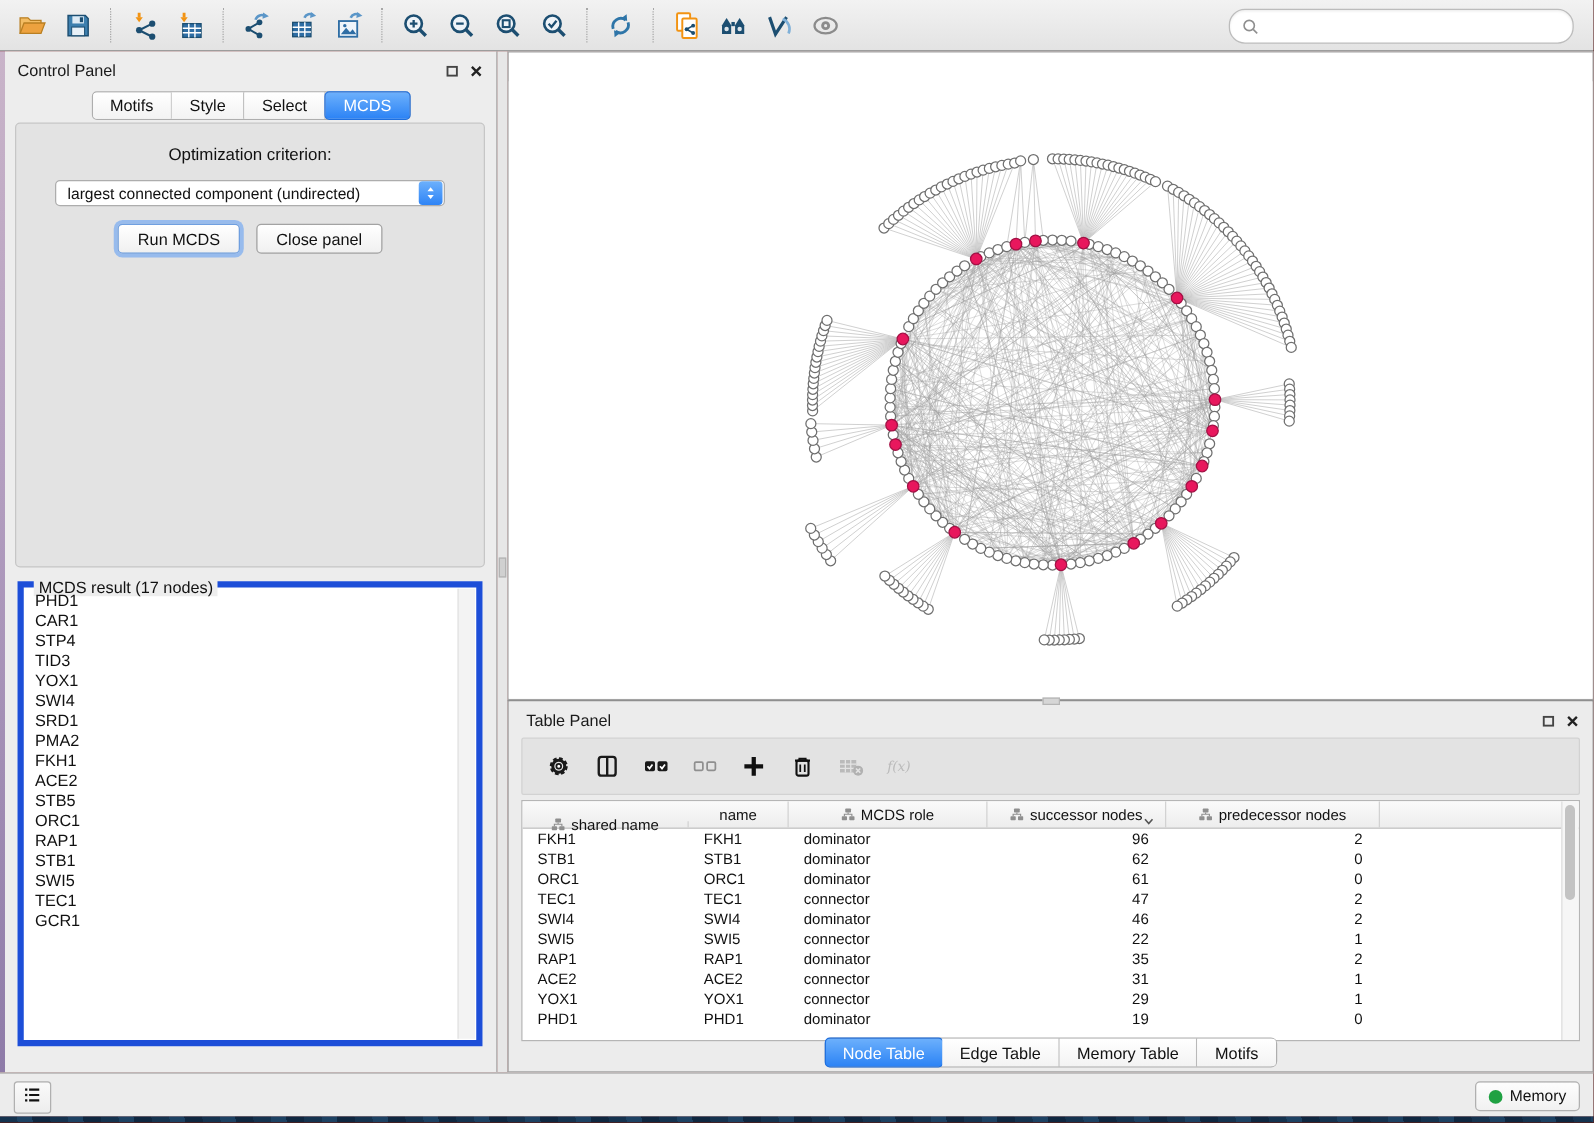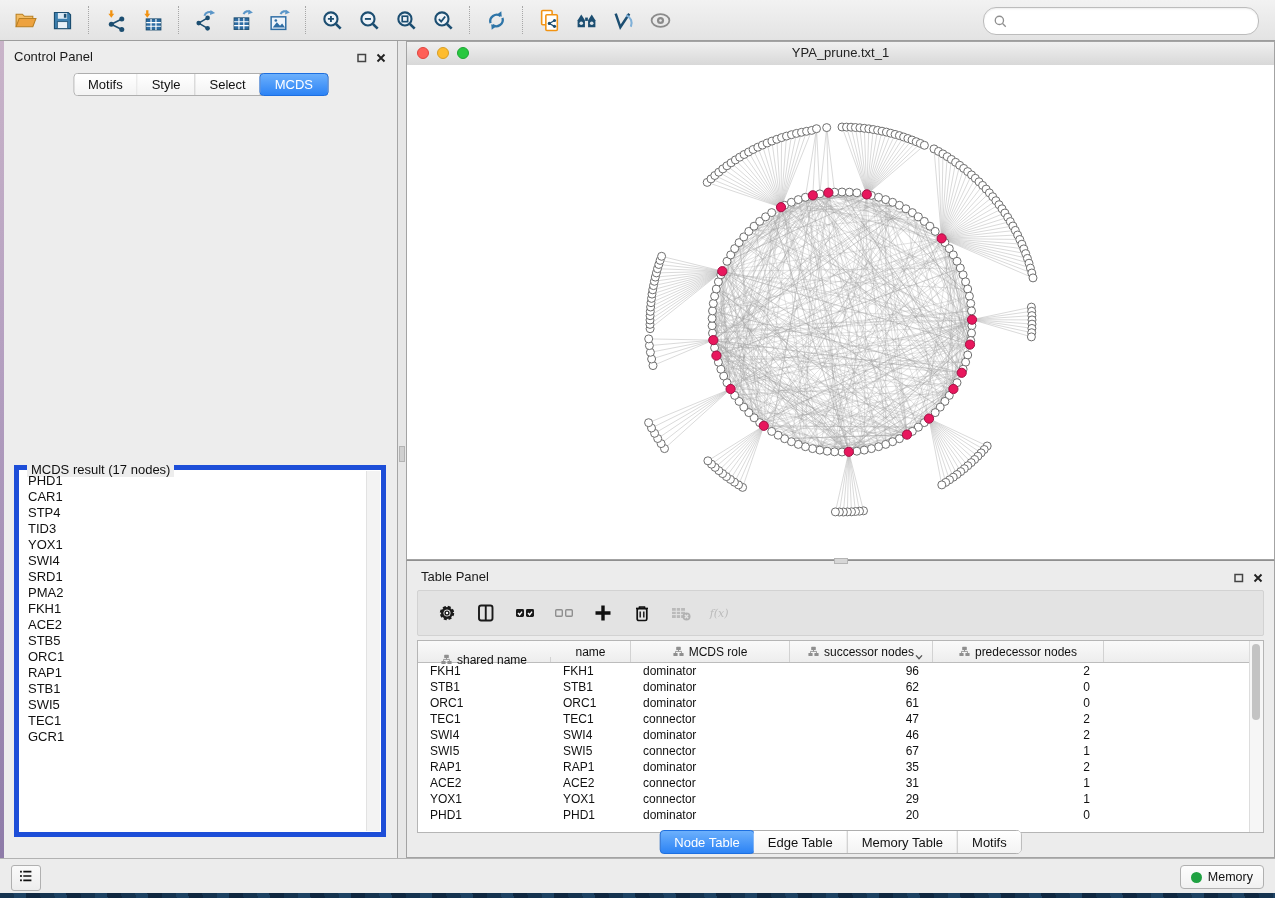--- a/index.html
+++ b/index.html
@@ -325,20 +325,36 @@
         <span class="icon-close"><svg viewBox="0 0 12 12">
               <path d="M2.5 2.5l7 7M9.5 2.5l-7 7" stroke="#222" stroke-width="1.9"></path>
             </svg></span>
       </div>
       <div id="cp-tabs">
           <div class="seg-tab">Motifs</div>
           <div class="seg-tab">Style</div>
           <div class="seg-tab">Select</div>
           <div class="seg-tab active">MCDS</div>
         </div>
+      <div class="cp-box">
+        <div class="opt-label">Optimization criterion:</div>
+        <div class="select">
+          <span class="sel-text">largest connected component (undirected)</span>
+          <span class="stepper">
+              <svg viewBox="0 0 14 18">
+                <path d="M7 3L10.2 7H3.8z" fill="#fff"></path>
+                <path d="M7 15L3.8 11h6.4z" fill="#fff"></path>
+              </svg>
+            </span>
+        </div>
+        <div class="btn-row">
+          <div class="pbtn focus-ring">Run MCDS</div>
+          <div class="pbtn">Close panel</div>
+        </div>
+      </div>
       <div class="groupbox">
         <span class="legend">MCDS result (17 nodes)</span>
         <div id="mcds-list">
             <div class="mcds-item">PHD1</div>
             <div class="mcds-item">CAR1</div>
             <div class="mcds-item">STP4</div>
             <div class="mcds-item">TID3</div>
             <div class="mcds-item">YOX1</div>
             <div class="mcds-item">SWI4</div>
             <div class="mcds-item">SRD1</div>
@@ -355,28 +371,20 @@
           </div>
         <div class="vtrack"></div>
       </div>
     </div>
 
     <div id="v-splitter">
         <div class="grip"></div>
       </div>
 
     <div id="net-window">
-      <div id="net-titlebar">
-        <div class="traffic">
-          <span class="tl-red"></span>
-          <span class="tl-yellow"></span>
-          <span class="tl-green"></span>
-        </div>
-        <div id="net-title">YPA_prune.txt_1</div>
-      </div>
       <div id="net-canvas">
         <svg id="net-svg" viewBox="0 0 867 494" preserveAspectRatio="xMidYMid meet">
             <path d="M412.8 128.9L313.9 304.2M420.2 386.2L511.4 362.2M464.4 383.6L564.5 245.9M398.4 381.7L306.3 275.1M564.9 260.7L542.3 183.6M305.5 245.9L420.2 386.2M556.1 209.8L533.2 342.1M560.7 290.0L412.8 385.1M560.7 290.0L412.8 128.9M565.0 254.7L341.8 166.4M542.3 183.6L560.7 290.0M398.4 381.7L305.1 253.3M492.4 140.3L364.7 147.6M320.0 317.7L405.8 130.3M347.1 352.8L374.0 142.2M320.0 196.3L464.4 130.4M550.0 196.3L537.9 336.4M500.0 369.6L449.8 127.8M498.9 143.8L305.5 245.9M464.4 383.6L391.3 134.6M364.7 147.6L554.7 307.8M553.3 203.0L341.8 347.6M546.4 324.0L464.4 130.4M316.7 311.0L374.0 142.2M398.4 381.7L315.3 206.2M327.7 330.4L374.0 142.2M517.3 156.4L412.8 385.1M332.1 336.4L352.7 156.4M398.4 132.3L323.7 189.9M364.7 366.4L405.8 130.3M405.8 130.3L398.4 381.7M315.3 206.2L435.0 127.0M427.6 386.8L550.0 317.7M307.6 282.8L398.4 381.7M305.1 253.3L412.8 128.9M391.3 379.4L315.3 206.2M492.4 373.7L336.8 342.1M305.5 268.1L398.4 381.7M384.4 137.3L320.0 196.3M341.8 347.6L442.4 127.2M309.4 290.6L427.6 127.2M563.7 275.5L421.4 127.7M332.1 336.4L311.4 216.8M347.1 352.8L320.0 196.3M534.6 173.4L427.6 127.2M542.3 183.6L517.3 357.6M560.7 224.0L313.9 209.8M332.1 177.6L306.3 275.1M327.7 330.4L421.4 127.7M352.7 357.6L305.5 268.1M398.4 132.3L449.8 386.2M563.7 238.5L371.1 370.2M553.3 203.0L391.3 379.4M546.3 189.9L435.0 127.0M550.0 196.3L449.8 127.8M511.4 151.8L341.8 166.4M550.0 196.3L511.4 362.2M441.8 386.8L306.3 275.1M309.3 224.0L309.4 290.6M311.4 216.8L412.8 385.1M309.3 224.0L505.3 366.4M391.3 379.4L560.7 290.0M420.2 386.2L306.3 238.5M492.4 140.3L565.0 254.7M306.3 238.5L492.4 373.7M537.9 336.4L374.0 142.2M565.0 254.7L537.9 336.4M457.2 385.1L320.0 196.3M511.4 362.2L412.8 128.9M398.4 381.7L492.4 373.7M546.4 324.0L405.6 383.6M560.7 290.0L347.1 161.2M384.4 376.7L421.4 127.7M323.7 189.9L441.8 386.8M485.6 376.7L313.9 304.2M377.6 140.3L398.4 381.7M327.7 330.4L542.3 183.6M313.9 304.2L522.0 353.6M352.7 357.6L332.1 177.6M522.0 353.6L560.7 290.0M498.9 143.8L316.7 311.0M306.3 275.1L405.8 130.3M485.6 137.3L307.6 282.8M374.0 142.2L307.6 231.2M320.0 196.3L398.4 132.3M562.4 231.2L412.8 128.9M563.0 279.6L405.6 383.6M517.3 357.6L309.4 290.6M305.1 253.3L347.1 352.8M307.6 282.8L347.1 352.8M364.7 366.4L564.5 268.1M320.0 196.3L449.8 386.2M534.6 173.4L307.6 282.8M464.4 383.6L391.3 379.4M398.4 381.7L347.1 161.2M391.3 134.6L537.9 177.6M511.4 151.8L563.0 279.6M420.2 386.2L517.3 357.6M412.8 385.1L358.6 151.8M563.7 275.5L441.8 386.8M374.0 142.2L320.0 317.7M309.3 224.0L550.0 317.7M323.7 189.9L435.0 127.0M546.3 189.9L305.1 260.7M364.7 147.6L564.5 268.1M371.1 370.2L564.9 260.7M478.7 134.6L478.7 379.4M412.8 128.9L498.9 143.8M498.9 143.8L528.2 347.6M307.6 231.2L313.9 304.2M564.5 268.1L441.8 386.8M511.4 151.8L449.8 386.2M485.6 376.7L405.6 383.6M546.3 189.9L305.5 245.9M558.6 297.2L313.9 304.2M320.0 196.3L464.4 130.4M553.3 203.0L309.4 290.6M352.7 156.4L563.0 279.6M323.7 189.9L336.8 342.1M554.7 307.8L505.3 147.6M511.4 151.8L421.4 127.7M313.9 304.2L564.9 260.7M427.6 386.8L485.6 137.3M427.6 386.8L500.0 369.6M306.3 238.5L542.3 183.6M305.5 268.1L546.3 189.9M341.8 166.4L459.8 129.4M459.8 129.4L384.4 137.3M374.0 142.2L449.8 386.2M377.6 373.7L311.4 297.2M546.3 189.9L427.6 386.8M492.4 140.3L364.7 366.4M307.6 282.8L323.7 189.9M485.6 137.3L384.4 376.7M533.2 342.1L478.7 134.6M374.0 142.2L563.7 275.5M542.3 183.6L563.0 279.6M542.3 330.4L309.3 224.0M336.8 171.9L336.8 342.1M558.6 297.2L511.4 362.2M327.7 330.4L550.0 317.7M564.5 245.9L441.8 386.8M364.7 366.4L320.0 317.7M500.0 369.6L309.4 290.6M564.5 245.9L305.5 268.1M420.2 386.2L485.6 376.7M517.3 357.6L313.9 209.8M522.9 161.2L398.4 381.7M405.6 383.6L327.7 330.4M347.1 352.8L492.4 140.3" stroke="#a0a0a0" stroke-width="0.65" opacity="0.45" fill="none"></path>
             <path d="M459.8 129.4L384.4 137.3M459.8 129.4L309.4 290.6M459.8 129.4L427.6 386.8M459.8 129.4L313.9 304.2M459.8 129.4L556.1 304.2M459.8 129.4L412.8 128.9M459.8 129.4L478.7 134.6M459.8 129.4L305.1 253.3M459.8 129.4L478.7 379.4M459.8 129.4L562.4 231.2M459.8 129.4L441.8 386.8M459.8 129.4L562.4 231.2M459.8 129.4L332.1 177.6M459.8 129.4L427.6 127.2M459.8 129.4L412.8 385.1M459.8 129.4L384.4 137.3M459.8 129.4L546.3 189.9M459.8 129.4L457.2 385.1M534.6 173.4L464.4 130.4M534.6 173.4L311.4 297.2M534.6 173.4L305.1 253.3M534.6 173.4L560.7 224.0M534.6 173.4L435.0 127.0M534.6 173.4L449.8 386.2M534.6 173.4L323.6 324.0M534.6 173.4L556.1 304.2M534.6 173.4L412.8 385.1M534.6 173.4L384.4 137.3M534.6 173.4L560.7 290.0M534.6 173.4L398.4 381.7M534.6 173.4L313.9 304.2M565.0 254.7L511.4 151.8M565.0 254.7L341.8 347.6M565.0 254.7L522.9 161.2M565.0 254.7L398.4 381.7M565.0 254.7L478.7 379.4M565.0 254.7L323.6 324.0M565.0 254.7L315.3 206.2M565.0 254.7L305.5 268.1M565.0 254.7L377.6 373.7M565.0 254.7L306.3 238.5M565.0 254.7L420.2 386.2M565.0 254.7L305.1 260.7M565.0 254.7L352.7 357.6M565.0 254.7L352.7 357.6M565.0 254.7L364.7 366.4M565.0 254.7L320.0 317.7M563.0 279.6L307.6 282.8M563.0 279.6L341.8 166.4M563.0 279.6L332.1 177.6M563.0 279.6L320.0 317.7M563.0 279.6L347.1 352.8M563.0 279.6L537.9 177.6M563.0 279.6L564.9 260.7M563.0 279.6L427.6 127.2M563.0 279.6L558.6 216.8M563.0 279.6L358.6 151.8M563.0 279.6L464.4 130.4M563.0 279.6L305.1 260.7M563.0 279.6L420.2 386.2M563.0 279.6L315.3 206.2M563.0 279.6L564.5 268.1M563.0 279.6L553.3 203.0M563.0 279.6L554.7 307.8M563.0 279.6L311.4 297.2M563.0 279.6L332.1 336.4M563.0 279.6L550.0 317.7M563.0 279.6L511.4 151.8M563.0 279.6L556.1 304.2M563.0 279.6L384.4 137.3M563.0 279.6L505.3 147.6M563.0 279.6L537.9 177.6M554.7 307.8L306.3 275.1M554.7 307.8L435.0 127.0M554.7 307.8L309.4 290.6M554.7 307.8L435.0 127.0M554.7 307.8L412.8 128.9M554.7 307.8L435.0 387.0M554.7 307.8L405.8 130.3M554.7 307.8L356.8 360.8M554.7 307.8L522.0 353.6M554.7 307.8L305.5 245.9M554.7 307.8L563.7 275.5M554.7 307.8L533.2 342.1M554.7 307.8L327.7 330.4M554.7 307.8L305.5 245.9M554.7 307.8L405.6 383.6M546.4 324.0L528.2 347.6M546.4 324.0L352.7 357.6M546.4 324.0L565.0 254.7M546.4 324.0L478.7 134.6M546.4 324.0L517.3 357.6M546.4 324.0L562.4 231.2M546.4 324.0L305.1 253.3M546.4 324.0L542.3 183.6M546.4 324.0L554.7 307.8M546.4 324.0L505.3 147.6M546.4 324.0L550.0 317.7M546.4 324.0L377.6 140.3M546.4 324.0L347.1 161.2M546.4 324.0L371.1 370.2M546.4 324.0L306.3 275.1M546.4 324.0L332.1 177.6M546.4 324.0L442.4 127.2M546.4 324.0L556.1 209.8M546.4 324.0L558.6 216.8M546.4 324.0L505.3 366.4M546.4 324.0L471.6 381.7M546.4 324.0L537.9 177.6M546.4 324.0L471.6 381.7M546.4 324.0L533.2 342.1M522.0 353.6L435.0 127.0M522.0 353.6L341.8 347.6M522.0 353.6L500.0 369.6M522.0 353.6L558.6 297.2M522.0 353.6L464.4 130.4M522.0 353.6L485.6 376.7M522.0 353.6L305.5 245.9M522.0 353.6L336.8 171.9M522.0 353.6L405.6 383.6M522.0 353.6L307.6 282.8M500.0 369.6L398.4 132.3M500.0 369.6L550.0 317.7M500.0 369.6L336.8 171.9M500.0 369.6L313.9 209.8M500.0 369.6L309.3 224.0M500.0 369.6L384.4 137.3M500.0 369.6L313.9 304.2M500.0 369.6L311.4 297.2M500.0 369.6L554.7 307.8M500.0 369.6L558.6 297.2M500.0 369.6L309.3 224.0M500.0 369.6L546.4 324.0M500.0 369.6L305.1 253.3M500.0 369.6L478.7 134.6M500.0 369.6L377.6 373.7M500.0 369.6L377.6 373.7M500.0 369.6L564.5 245.9M500.0 369.6L471.6 381.7M500.0 369.6L327.7 330.4M500.0 369.6L358.6 151.8M500.0 369.6L560.7 290.0M500.0 369.6L442.4 127.2M500.0 369.6L377.6 373.7M500.0 369.6L457.2 385.1M500.0 369.6L464.4 130.4M500.0 369.6L471.6 132.3M500.0 369.6L511.4 362.2M500.0 369.6L553.3 203.0M500.0 369.6L320.0 317.7M441.8 386.8L309.3 224.0M441.8 386.8L305.5 245.9M441.8 386.8L306.3 238.5M441.8 386.8L435.0 387.0M441.8 386.8L377.6 140.3M441.8 386.8L364.7 147.6M441.8 386.8L412.8 385.1M441.8 386.8L391.3 134.6M441.8 386.8L374.0 142.2M441.8 386.8L546.4 324.0M441.8 386.8L364.7 147.6M441.8 386.8L309.3 224.0M441.8 386.8L517.3 357.6M441.8 386.8L563.7 275.5M441.8 386.8L398.4 132.3M441.8 386.8L306.3 275.1M441.8 386.8L546.4 324.0M441.8 386.8L305.1 253.3M441.8 386.8L305.1 260.7M441.8 386.8L341.8 347.6M441.8 386.8L307.6 282.8M441.8 386.8L347.1 352.8M356.8 360.8L498.9 143.8M356.8 360.8L307.6 231.2M356.8 360.8L364.7 147.6M356.8 360.8L550.0 196.3M356.8 360.8L511.4 362.2M356.8 360.8L305.5 268.1M356.8 360.8L306.3 238.5M356.8 360.8L427.6 386.8M356.8 360.8L500.0 369.6M356.8 360.8L384.4 137.3M356.8 360.8L421.4 127.7M356.8 360.8L537.9 177.6M356.8 360.8L327.7 330.4M356.8 360.8L563.7 238.5M356.8 360.8L384.4 376.7M356.8 360.8L464.4 383.6M356.8 360.8L405.6 383.6M356.8 360.8L511.4 362.2M356.8 360.8L320.0 317.7M356.8 360.8L323.7 189.9M356.8 360.8L505.3 147.6M356.8 360.8L556.1 209.8M356.8 360.8L332.1 177.6M356.8 360.8L485.6 137.3M356.8 360.8L313.9 209.8M323.6 324.0L336.8 342.1M323.6 324.0L542.3 330.4M323.6 324.0L313.9 209.8M323.6 324.0L562.4 231.2M323.6 324.0L537.9 177.6M323.6 324.0L464.4 383.6M323.6 324.0L356.8 360.8M323.6 324.0L511.4 151.8M323.6 324.0L405.8 130.3M323.6 324.0L478.7 134.6M323.6 324.0L347.1 352.8M323.6 324.0L427.6 386.8M323.6 324.0L546.3 189.9M323.6 324.0L311.4 216.8M323.6 324.0L377.6 140.3M309.4 290.6L553.3 203.0M309.4 290.6L371.1 370.2M309.4 290.6L562.4 231.2M309.4 290.6L558.6 297.2M309.4 290.6L492.4 373.7M309.4 290.6L546.3 189.9M309.4 290.6L511.4 151.8M309.4 290.6L457.2 385.1M309.4 290.6L316.7 311.0M309.4 290.6L391.3 134.6M306.3 275.1L327.7 330.4M306.3 275.1L464.4 383.6M306.3 275.1L542.3 330.4M306.3 275.1L498.9 143.8M306.3 275.1L554.7 307.8M306.3 275.1L384.4 376.7M306.3 275.1L347.1 352.8M306.3 275.1L352.7 156.4M306.3 275.1L492.4 140.3M306.3 275.1L564.9 260.7M306.3 275.1L485.6 137.3M306.3 275.1L449.8 386.2M306.3 275.1L309.4 290.6M306.3 275.1L377.6 140.3M306.3 275.1L498.9 143.8M306.3 275.1L305.5 245.9M306.3 275.1L391.3 134.6M306.3 275.1L478.7 379.4M306.3 275.1L341.8 166.4M306.3 275.1L323.7 189.9M306.3 275.1L464.4 383.6M306.3 275.1L471.6 132.3M306.3 275.1L564.5 245.9M315.3 206.2L534.6 173.4M315.3 206.2L533.2 342.1M315.3 206.2L309.3 224.0M315.3 206.2L320.0 317.7M315.3 206.2L505.3 366.4M315.3 206.2L435.0 387.0M315.3 206.2L306.3 238.5M315.3 206.2L313.9 304.2M315.3 206.2L323.6 324.0M315.3 206.2L563.0 279.6M315.3 206.2L553.3 203.0M315.3 206.2L391.3 134.6M315.3 206.2L320.0 196.3M315.3 206.2L533.2 342.1M315.3 206.2L441.8 386.8M315.3 206.2L347.1 352.8M315.3 206.2L320.0 196.3M315.3 206.2L505.3 147.6M315.3 206.2L478.7 134.6M315.3 206.2L564.9 260.7M315.3 206.2L347.1 161.2M315.3 206.2L405.8 130.3M315.3 206.2L307.6 231.2M315.3 206.2L471.6 381.7M315.3 206.2L550.0 317.7M374.0 142.2L505.3 147.6M374.0 142.2L457.2 385.1M374.0 142.2L556.1 209.8M374.0 142.2L517.3 156.4M374.0 142.2L550.0 317.7M374.0 142.2L412.8 385.1M374.0 142.2L564.9 260.7M374.0 142.2L341.8 347.6M374.0 142.2L391.3 134.6M374.0 142.2L427.6 127.2M374.0 142.2L492.4 140.3M374.0 142.2L320.0 196.3M374.0 142.2L311.4 297.2M374.0 142.2L341.8 166.4M374.0 142.2L478.7 379.4M374.0 142.2L307.6 231.2M405.8 130.3L320.0 196.3M405.8 130.3L546.4 324.0M405.8 130.3L528.2 166.4M405.8 130.3L511.4 362.2M405.8 130.3L478.7 134.6M405.8 130.3L449.8 127.8M405.8 130.3L306.3 238.5M405.8 130.3L498.9 143.8M405.8 130.3L560.7 224.0M405.8 130.3L492.4 373.7M405.8 130.3L564.5 245.9M405.8 130.3L377.6 140.3M405.8 130.3L311.4 297.2M405.8 130.3L542.3 330.4M405.8 130.3L412.8 128.9M405.8 130.3L554.7 307.8M405.8 130.3L565.0 254.7M405.8 130.3L364.7 366.4M405.8 130.3L435.0 387.0M405.8 130.3L391.3 134.6M405.8 130.3L313.9 209.8M405.8 130.3L464.4 130.4M405.8 130.3L336.8 171.9M405.8 130.3L391.3 134.6M405.8 130.3L309.3 224.0M405.8 130.3L442.4 127.2M405.8 130.3L471.6 381.7M405.8 130.3L562.4 231.2M421.4 127.7L478.7 134.6M421.4 127.7L542.3 183.6M421.4 127.7L320.0 196.3M421.4 127.7L528.2 166.4M421.4 127.7L534.6 173.4M421.4 127.7L391.3 379.4M421.4 127.7L347.1 161.2M421.4 127.7L485.6 376.7M421.4 127.7L341.8 166.4M421.4 127.7L374.0 142.2M421.4 127.7L542.3 330.4M421.4 127.7L435.0 127.0M421.4 127.7L459.8 129.4M421.4 127.7L471.6 381.7M421.4 127.7L391.3 134.6M421.4 127.7L336.8 171.9M421.4 127.7L457.2 385.1M421.4 127.7L427.6 386.8M421.4 127.7L309.4 290.6M421.4 127.7L305.5 245.9" stroke="#a0a0a0" stroke-width="0.65" opacity="0.45" fill="none"></path>
             <path d="M374.0 142.2L300.2 117.4M374.0 142.2L304.0 113.9M374.0 142.2L307.8 110.5M374.0 142.2L311.8 107.2M374.0 142.2L315.8 103.9M374.0 142.2L319.9 100.8M374.0 142.2L324.1 97.8M374.0 142.2L328.4 94.9M374.0 142.2L332.7 92.2M374.0 142.2L337.1 89.5M374.0 142.2L341.6 87.0M374.0 142.2L346.1 84.5M374.0 142.2L350.8 82.2M374.0 142.2L355.4 80.1M374.0 142.2L360.1 78.0M374.0 142.2L364.9 76.1M374.0 142.2L369.8 74.3M374.0 142.2L374.6 72.6M374.0 142.2L379.5 71.1M374.0 142.2L384.5 69.7M374.0 142.2L389.5 68.4M374.0 142.2L394.5 67.3M374.0 142.2L399.6 66.3M374.0 142.2L404.7 65.4M405.8 130.3L409.5 63.7M398.4 132.3L409.5 63.7M412.8 128.9L409.5 63.7M421.4 127.7L419.7 62.6M412.8 128.9L419.7 62.6M427.6 127.2L419.7 62.6M459.8 129.4L435.0 62.0M459.8 129.4L439.5 62.1M459.8 129.4L444.0 62.2M459.8 129.4L448.4 62.5M459.8 129.4L452.9 62.8M459.8 129.4L457.3 63.3M459.8 129.4L461.8 63.8M459.8 129.4L466.2 64.5M459.8 129.4L470.6 65.3M459.8 129.4L475.0 66.2M459.8 129.4L479.4 67.1M459.8 129.4L483.7 68.2M459.8 129.4L488.1 69.4M459.8 129.4L492.4 70.6M459.8 129.4L496.6 72.0M459.8 129.4L500.9 73.5M459.8 129.4L505.0 75.0M459.8 129.4L509.2 76.7M459.8 129.4L513.3 78.4M459.8 129.4L517.4 80.3M534.6 173.4L527.0 83.9M534.6 173.4L531.5 86.4M534.6 173.4L535.9 88.9M534.6 173.4L540.2 91.6M534.6 173.4L544.4 94.4M534.6 173.4L548.6 97.3M534.6 173.4L552.7 100.3M534.6 173.4L556.7 103.4M534.6 173.4L560.7 106.6M534.6 173.4L564.5 109.9M534.6 173.4L568.3 113.3M534.6 173.4L572.0 116.8M534.6 173.4L575.6 120.4M534.6 173.4L579.1 124.1M534.6 173.4L582.4 127.9M534.6 173.4L585.7 131.7M534.6 173.4L588.9 135.7M534.6 173.4L592.0 139.7M534.6 173.4L595.0 143.8M534.6 173.4L597.9 148.0M534.6 173.4L600.7 152.3M534.6 173.4L603.3 156.6M534.6 173.4L605.9 161.0M534.6 173.4L608.3 165.4M534.6 173.4L610.6 170.0M534.6 173.4L612.8 174.5M534.6 173.4L614.9 179.2M534.6 173.4L616.8 183.9M534.6 173.4L618.7 188.6M534.6 173.4L620.4 193.4M534.6 173.4L622.0 198.2M534.6 173.4L623.4 203.1M534.6 173.4L624.8 208.0M534.6 173.4L626.0 212.9M565.0 254.7L624.4 242.1M565.0 254.7L624.7 246.3M565.0 254.7L624.9 250.6M565.0 254.7L625.0 254.9M565.0 254.7L625.0 259.1M565.0 254.7L624.9 263.4M565.0 254.7L624.7 267.7M565.0 254.7L624.4 271.9M522.0 353.6L580.2 381.0M522.0 353.6L577.2 384.5M522.0 353.6L574.1 387.9M522.0 353.6L570.9 391.2M522.0 353.6L567.6 394.5M522.0 353.6L564.2 397.6M522.0 353.6L560.8 400.7M522.0 353.6L557.3 403.7M522.0 353.6L553.7 406.6M522.0 353.6L550.0 409.5M522.0 353.6L546.3 412.2M522.0 353.6L542.5 414.8M522.0 353.6L538.7 417.4M522.0 353.6L534.8 419.9M441.8 386.8L456.5 445.8M441.8 386.8L452.5 446.2M441.8 386.8L448.5 446.5M441.8 386.8L444.5 446.8M441.8 386.8L440.4 446.9M441.8 386.8L436.4 447.0M441.8 386.8L432.4 447.0M441.8 386.8L428.4 446.9M356.8 360.8L335.6 422.4M356.8 360.8L331.5 419.9M356.8 360.8L327.4 417.2M356.8 360.8L323.4 414.4M356.8 360.8L319.4 411.6M356.8 360.8L315.6 408.6M356.8 360.8L311.8 405.6M356.8 360.8L308.1 402.4M356.8 360.8L304.5 399.2M356.8 360.8L300.9 395.8M323.6 324.0L257.5 383.6M323.6 324.0L254.1 378.6M323.6 324.0L250.7 373.5M323.6 324.0L247.6 368.3M323.6 324.0L244.5 363.0M323.6 324.0L241.6 357.7M306.3 275.1L246.0 300.6M306.3 275.1L244.6 294.0M306.3 275.1L243.4 287.3M306.3 275.1L242.4 280.6M306.3 275.1L241.7 273.9M315.3 206.2L243.1 263.7M315.3 206.2L243.0 259.4M315.3 206.2L243.0 255.0M315.3 206.2L243.1 250.7M315.3 206.2L243.3 246.4M315.3 206.2L243.6 242.0M315.3 206.2L244.0 237.7M315.3 206.2L244.5 233.4M315.3 206.2L245.0 229.1M315.3 206.2L245.7 224.8M315.3 206.2L246.5 220.6M315.3 206.2L247.4 216.3M315.3 206.2L248.3 212.1M315.3 206.2L249.4 207.9M315.3 206.2L250.5 203.7M315.3 206.2L251.8 199.5M315.3 206.2L253.1 195.4M315.3 206.2L254.6 191.3" stroke="#bcbcbc" stroke-width="0.7" opacity="0.8" fill="none"></path>
             <g fill="#ffffff" stroke="#6f6f6f" stroke-width="1">
               <circle cx="435.0" cy="127.0" r="4"></circle>
               <circle cx="442.4" cy="127.2" r="4"></circle>
               <circle cx="449.8" cy="127.8" r="4"></circle>
               <circle cx="464.4" cy="130.4" r="4"></circle>
@@ -811,21 +819,21 @@
               <div class="tcell left" style="width: 133px;">SWI4</div>
               <div class="tcell left" style="width: 80px;">SWI4</div>
               <div class="tcell left" style="width: 159px;">dominator</div>
               <div class="tcell right" style="width: 143px;">46</div>
               <div class="tcell right" style="width: 171px;">2</div>
             </div>
             <div class="trow">
               <div class="tcell left" style="width: 133px;">SWI5</div>
               <div class="tcell left" style="width: 80px;">SWI5</div>
               <div class="tcell left" style="width: 159px;">connector</div>
-              <div class="tcell right" style="width: 143px;">67</div>
+              <div class="tcell right" style="width: 143px;">22</div>
               <div class="tcell right" style="width: 171px;">1</div>
             </div>
             <div class="trow">
               <div class="tcell left" style="width: 133px;">RAP1</div>
               <div class="tcell left" style="width: 80px;">RAP1</div>
               <div class="tcell left" style="width: 159px;">dominator</div>
               <div class="tcell right" style="width: 143px;">35</div>
               <div class="tcell right" style="width: 171px;">2</div>
             </div>
             <div class="trow">
@@ -839,21 +847,21 @@
               <div class="tcell left" style="width: 133px;">YOX1</div>
               <div class="tcell left" style="width: 80px;">YOX1</div>
               <div class="tcell left" style="width: 159px;">connector</div>
               <div class="tcell right" style="width: 143px;">29</div>
               <div class="tcell right" style="width: 171px;">1</div>
             </div>
             <div class="trow">
               <div class="tcell left" style="width: 133px;">PHD1</div>
               <div class="tcell left" style="width: 80px;">PHD1</div>
               <div class="tcell left" style="width: 159px;">dominator</div>
-              <div class="tcell right" style="width: 143px;">20</div>
+              <div class="tcell right" style="width: 143px;">19</div>
               <div class="tcell right" style="width: 171px;">0</div>
             </div>
           </div>
         <div class="vscroll">
             <div class="thumb"></div>
           </div>
       </div>
       <div id="tp-tabs">
           <div class="seg-tab active">Node Table</div>
           <div class="seg-tab">Edge Table</div>

